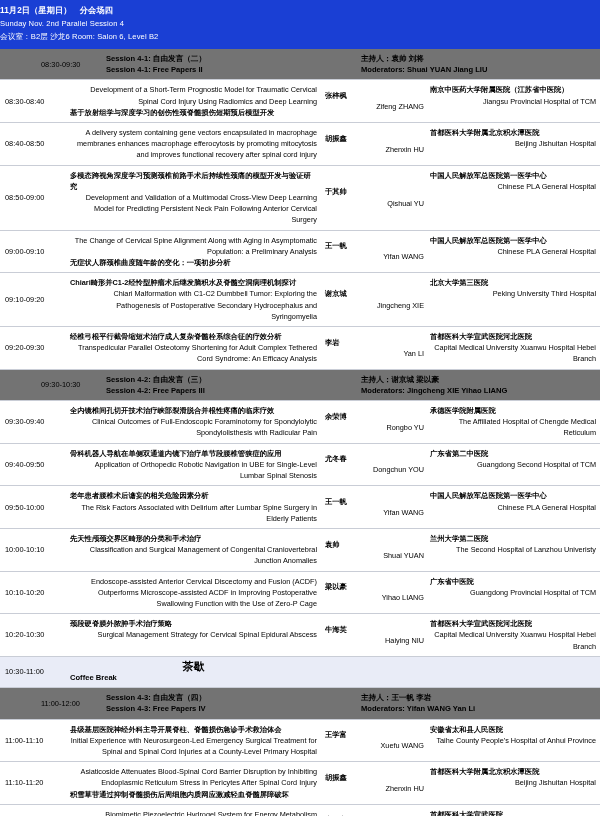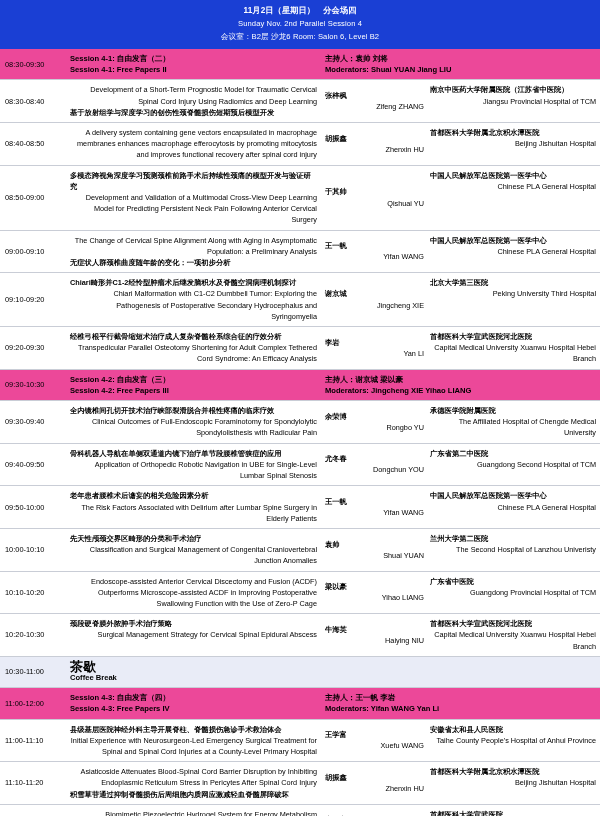--- a/index.html
+++ b/index.html
@@ -16,21 +16,20 @@
   }
   .page {
     width: 600px;
     position: relative;
   }
 
   
   .header {
     background: #1a3fd4;
     color: #ffffff;
-    text-align: center;
     padding: 4px 0 6px 0;
   }
   .header-line {
     font-size: 8.2px;
     line-height: 13px;
     letter-spacing: 0.1px;
     font-weight: bold;
   }
   .header-line.sub {
     font-weight: normal;
@@ -40,22 +39,23 @@
   
   .row {
     display: flex;
     align-items: flex-start;
     border-bottom: 1px solid #c9cdd6;
     box-sizing: border-box;
     padding: 4px 0 4px 0;
     min-height: 22px;
   }
   .row.session {
-    background: #ec4899;
+    background: #737373;
     border-bottom: 1px solid #c9cdd6;
+    padding-left: 36px;
   }
   .row.talk {
     background: #ffffff;
   }
   .row.break {
     background: #e9ecf7;
   }
 
   .col-time {
     width: 70px;
@@ -92,21 +92,21 @@
     font-size: 7.3px;
     line-height: 11.2px;
   }
 
   .zh { font-weight: bold; }
   .en { font-weight: normal; text-align: right; }
   .sess-zh { font-weight: bold; font-size: 7.6px; }
   .sess-en { font-weight: bold; font-size: 7.6px; }
   .mod-zh { font-weight: bold; font-size: 7.6px; }
   .mod-en { font-weight: bold; font-size: 7.6px; }
-  .break-zh { font-weight: bold; font-size: 13px; }
+  .break-zh { font-weight: bold; font-size: 11px; text-align: center; }
   .break-en { font-weight: bold; font-size: 7.6px; }
 
   .line { display: block; }
 </style>
 </head>
 <body>
 
 <div class="page">
 
   <div class="header">
@@ -246,21 +246,21 @@
           <span class="line en">Clinical Outcomes of Full-Endoscopic Foraminotomy for Spondylolytic Spondylolisthesis with Radicular Pain</span>
         </div>
         <div class="col-speaker">
           <div>
             <span class="line zh">余荣博</span>
             <span class="line en">Rongbo YU</span>
           </div>
         </div>
         <div class="col-affil">
           <span class="line zh">承德医学院附属医院</span>
-          <span class="line en">The Affiliated Hospital of Chengde Medical University</span>
+          <span class="line en">The Affiliated Hospital of Chengde Medical Reticulum</span>
         </div>
       </div>
       <div class="row talk">
         <div class="col-time">09:40-09:50</div>
         <div class="col-title">
           <span class="line zh">骨科机器人导航在单侧双通道内镜下治疗单节段腰椎管狭症的应用</span>
           <span class="line en">Application of Orthopedic Robotic Navigation in UBE for Single-Level Lumbar Spinal Stenosis</span>
         </div>
         <div class="col-speaker">
           <div>

